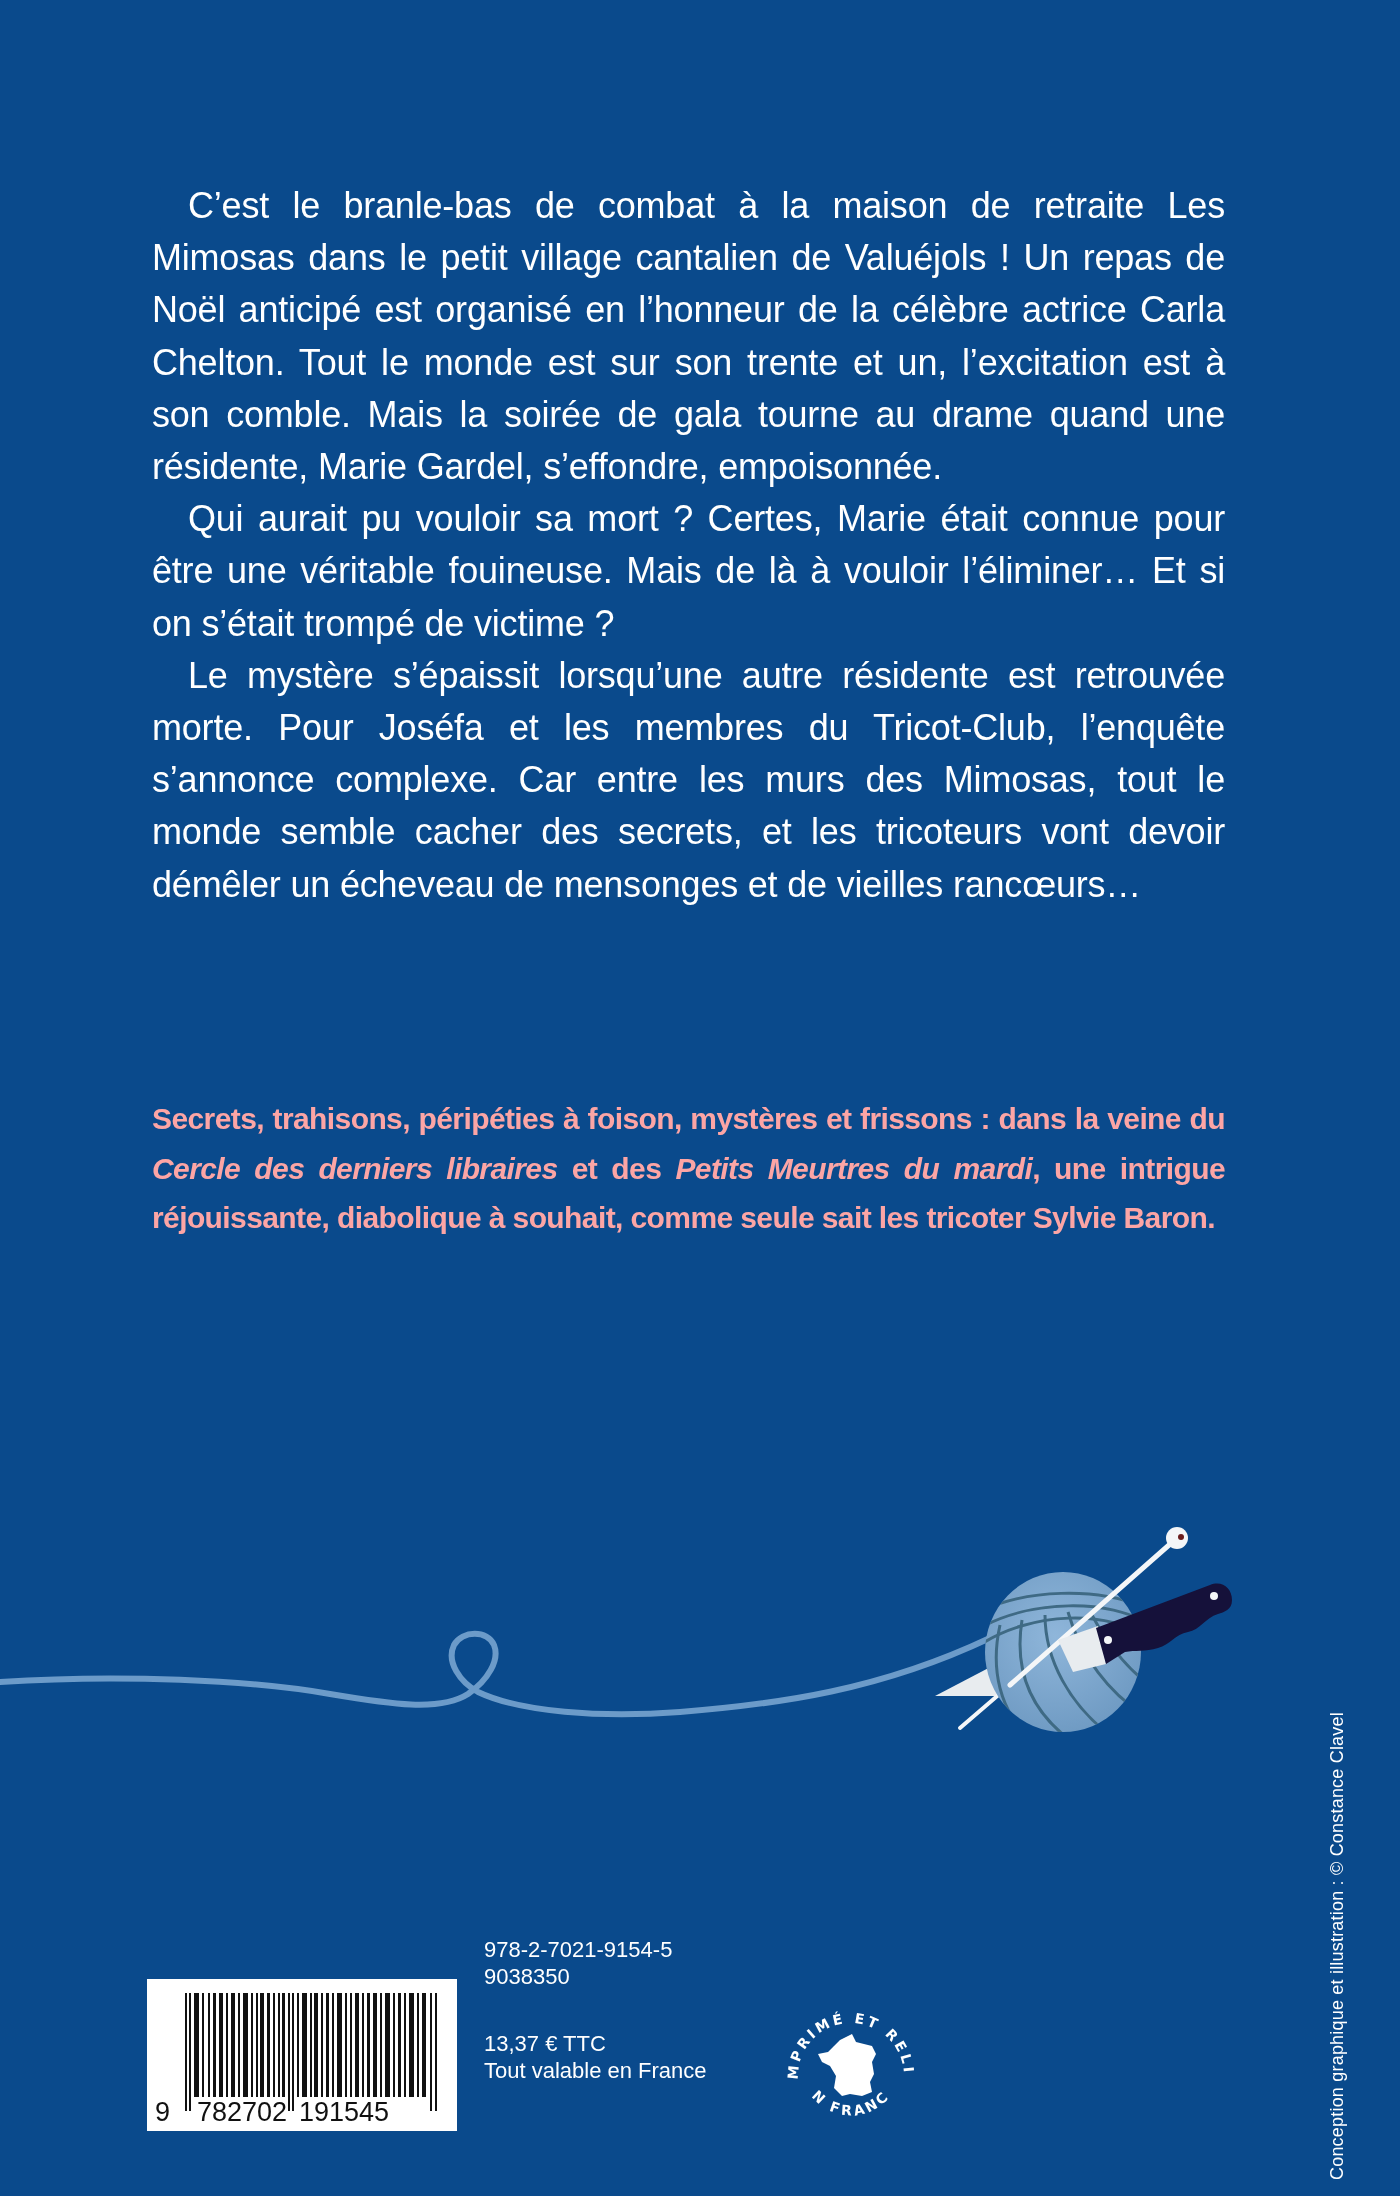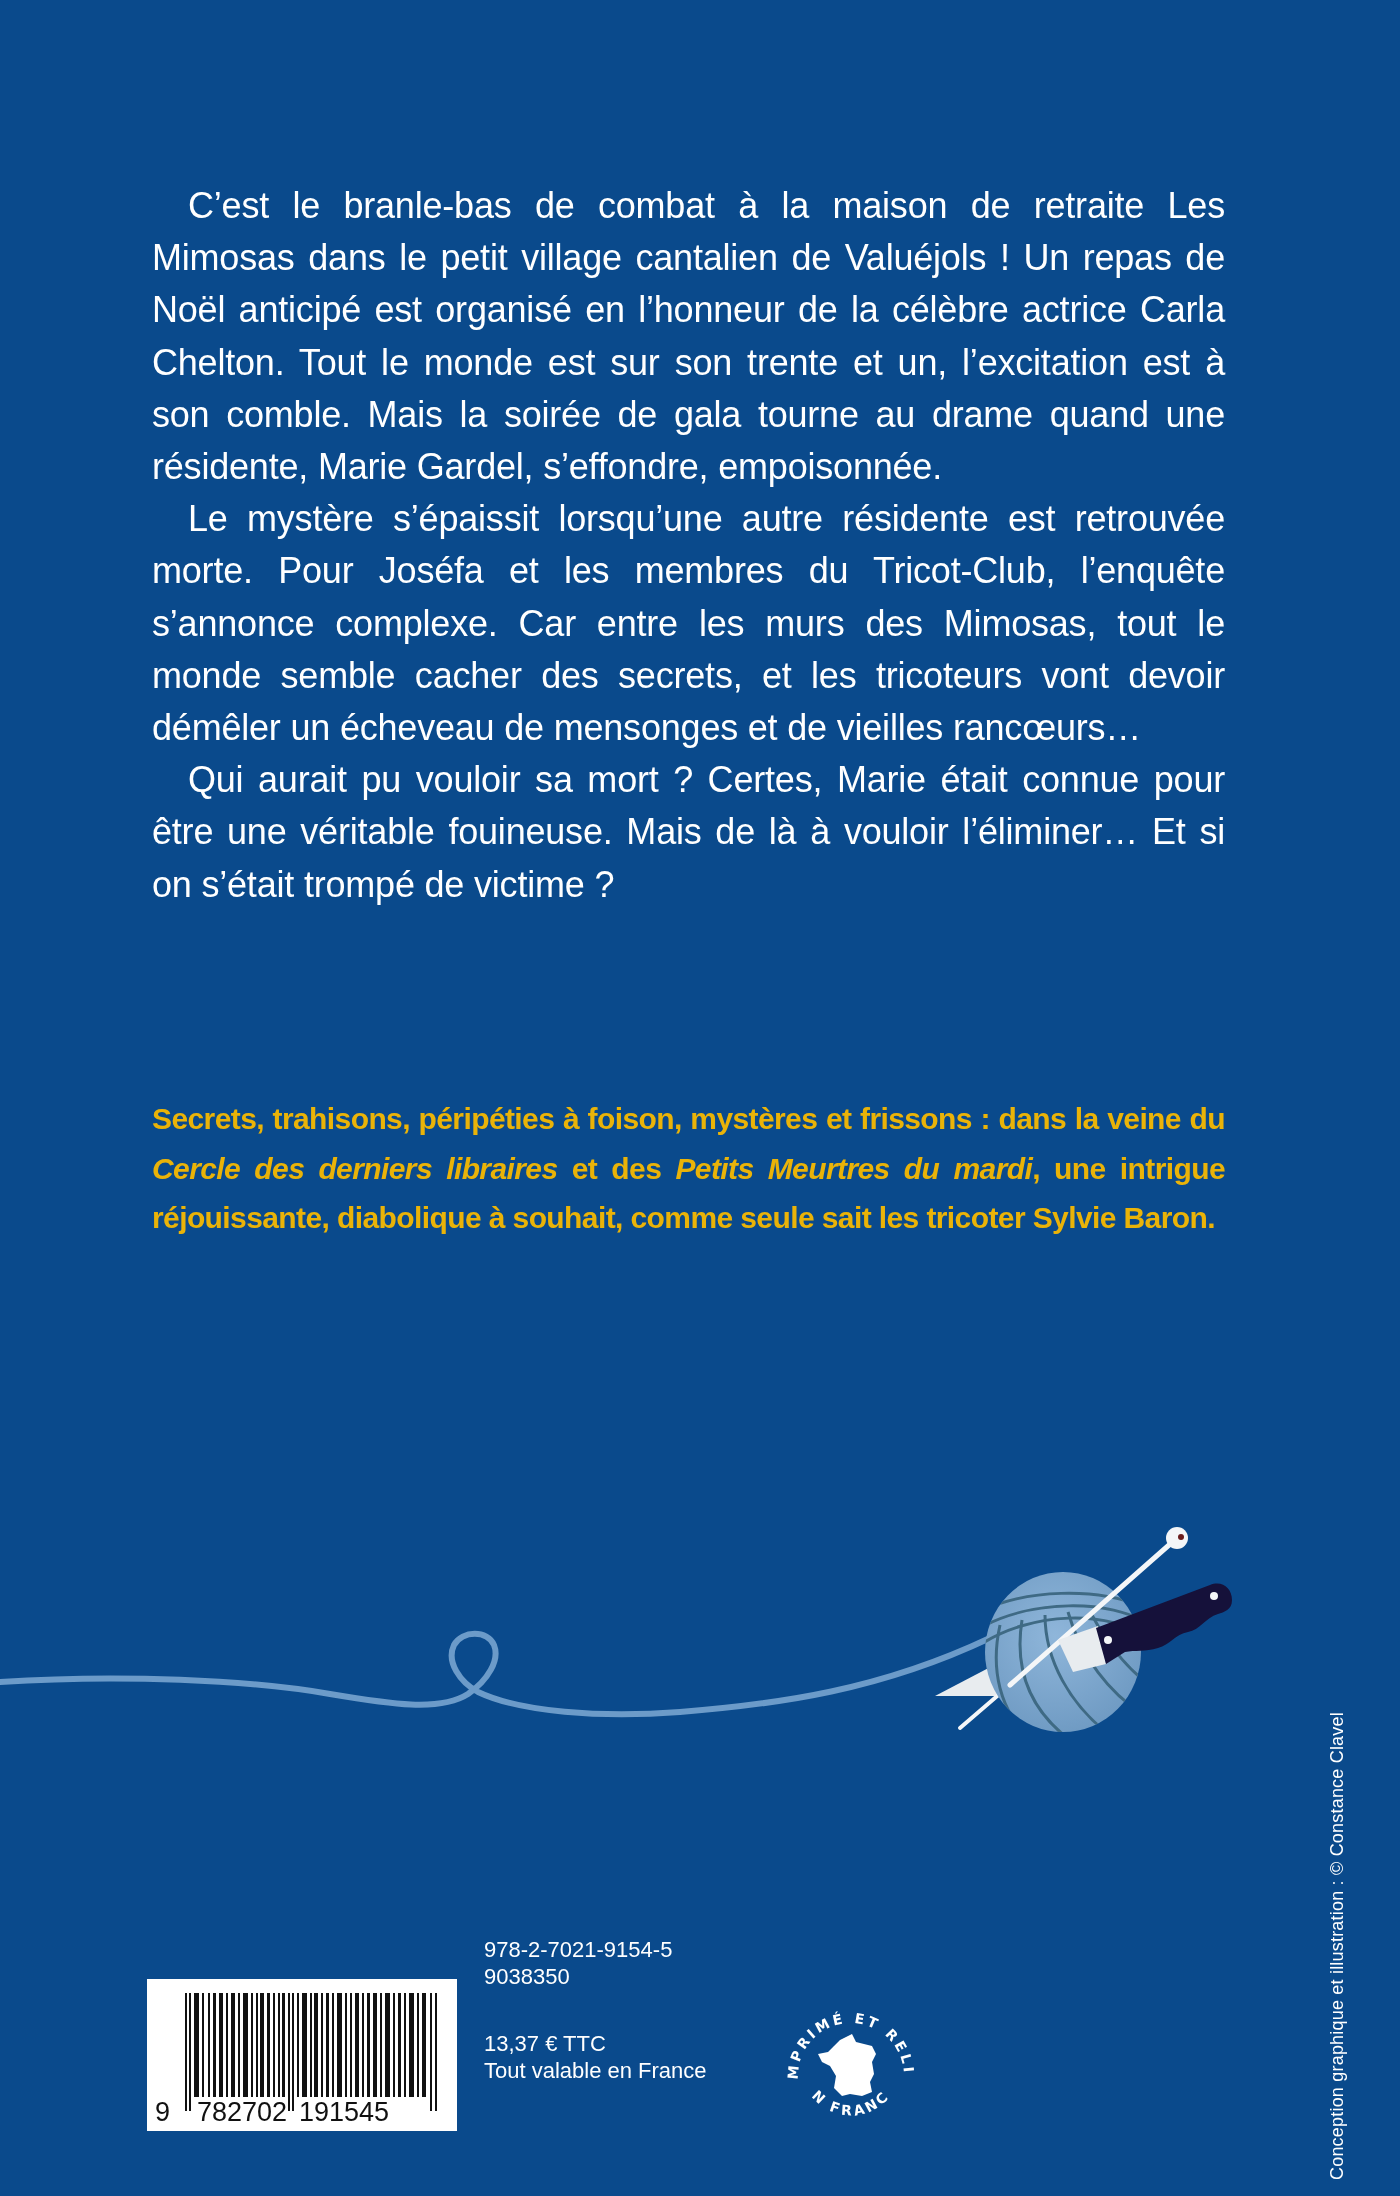--- a/index.html
+++ b/index.html
@@ -20,21 +20,21 @@
     color:#ffffff;
   }
   .synopsis p { margin:0; text-indent:36px; }
   .synopsis p.first { text-indent:36px; }
 
   .promo {
     position:absolute; left:152px; top:1094px; width:1073px;
     font-family:"Liberation Sans", sans-serif;
     font-weight:bold; font-size:30px; line-height:49.5px;
     text-align:justify; letter-spacing:-0.6px;
-    color:#eab308; margin:0;
+    color:#fca5a5; margin:0;
   }
   .promo em { font-style:italic; }
 
   .illustration { position:absolute; left:0; top:1500px; width:1300px; height:260px; }
 
   .credit {
     position:absolute; left:1327px; top:2180px;
     transform-origin:0 0; transform:rotate(-90deg);
     white-space:nowrap; font-size:18px; color:#ffffff;
     font-family:"Liberation Sans", sans-serif; letter-spacing:0.2px;
@@ -76,22 +76,22 @@
     font-family:"Liberation Sans", sans-serif; font-weight:bold; font-size:25px; color:#ffffff; white-space:nowrap;
   }
 </style>
 </head>
 <body>
 
 <div class="cover">
 
   <div class="synopsis">
     <p class="first">C’est le branle-bas de combat à la maison de retraite Les Mimosas dans le petit village cantalien de Valuéjols ! Un repas de Noël anticipé est organisé en l’honneur de la célèbre actrice Carla Chelton. Tout le monde est sur son trente et un, l’excitation est à son comble. Mais la soirée de gala tourne au drame quand une résidente, Marie Gardel, s’effondre, empoi­sonnée.</p>
+    <p>Qui aurait pu vouloir sa mort ? Certes, Marie était connue pour être une véritable fouineuse. Mais de là à vouloir l’éliminer… Et si on s’était trompé de victime ?</p>
     <p>Le mystère s’épaissit lorsqu’une autre résidente est retrouvée morte. Pour Joséfa et les membres du Tricot-Club, l’enquête s’annonce complexe. Car entre les murs des Mimosas, tout le monde semble cacher des secrets, et les tricoteurs vont devoir démêler un écheveau de mensonges et de vieilles rancœurs…</p>
-    <p>Qui aurait pu vouloir sa mort ? Certes, Marie était connue pour être une véritable fouineuse. Mais de là à vouloir l’éliminer… Et si on s’était trompé de victime ?</p>
   </div>
 
   <p class="promo"><span>Secrets, trahisons, péripéties à foison, mystères et frissons : dans la veine du </span><em>Cercle des derniers libraires</em><span> et des </span><em>Petits Meurtres du mardi</em><span>, une intrigue réjouissante, diabolique à souhait, comme seule sait les tricoter Sylvie Baron.</span></p>
 
   <svg class="illustration" viewBox="0 1500 1300 260" width="1300" height="260">
 
     <path d="M0,1682 C120,1674 250,1680 330,1694 C390,1704 440,1712 468,1694 C488,1680 500,1660 494,1645 C488,1630 462,1630 454,1645 C446,1662 460,1682 478,1692 C520,1712 600,1718 680,1712 C780,1704 880,1690 990,1638" fill="none" stroke="#6c9bc9" stroke-width="6" stroke-linecap="round"></path>
 
     <polygon points="1000,1662 935,1696 1000,1696" fill="#e8ecef"></polygon>
 

